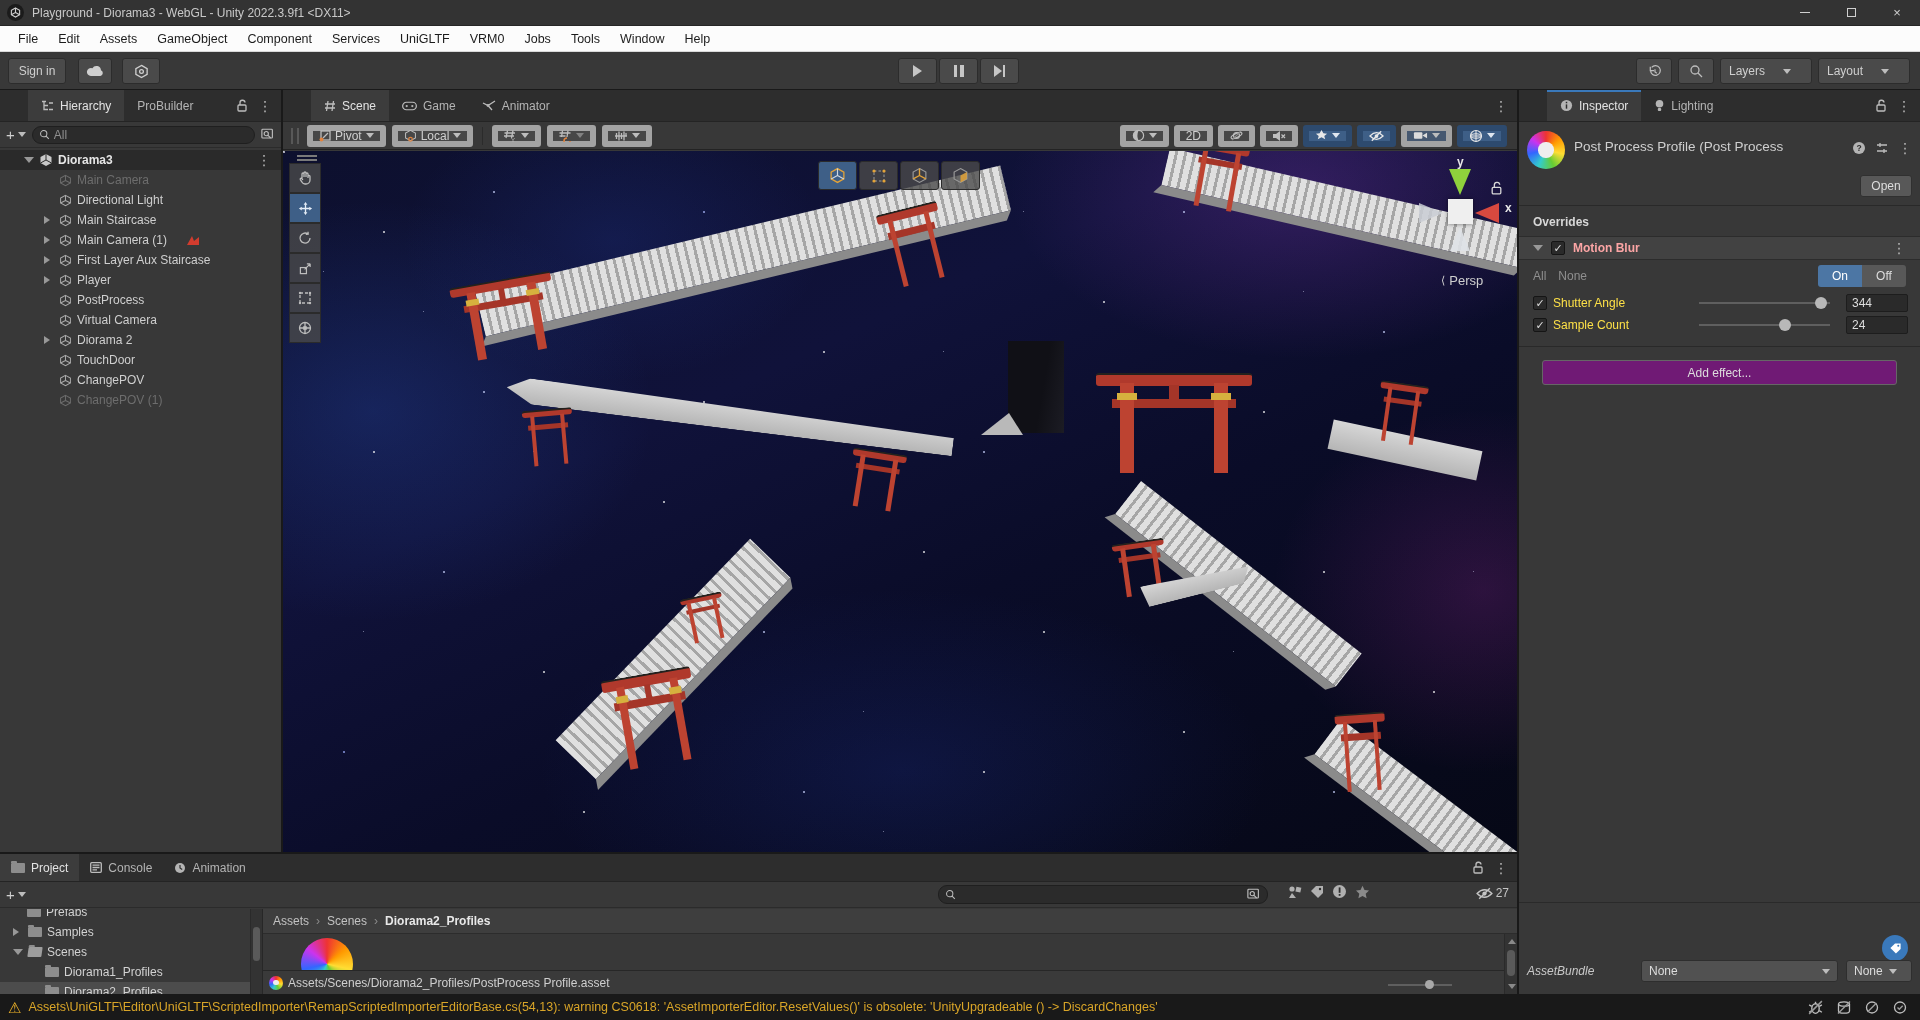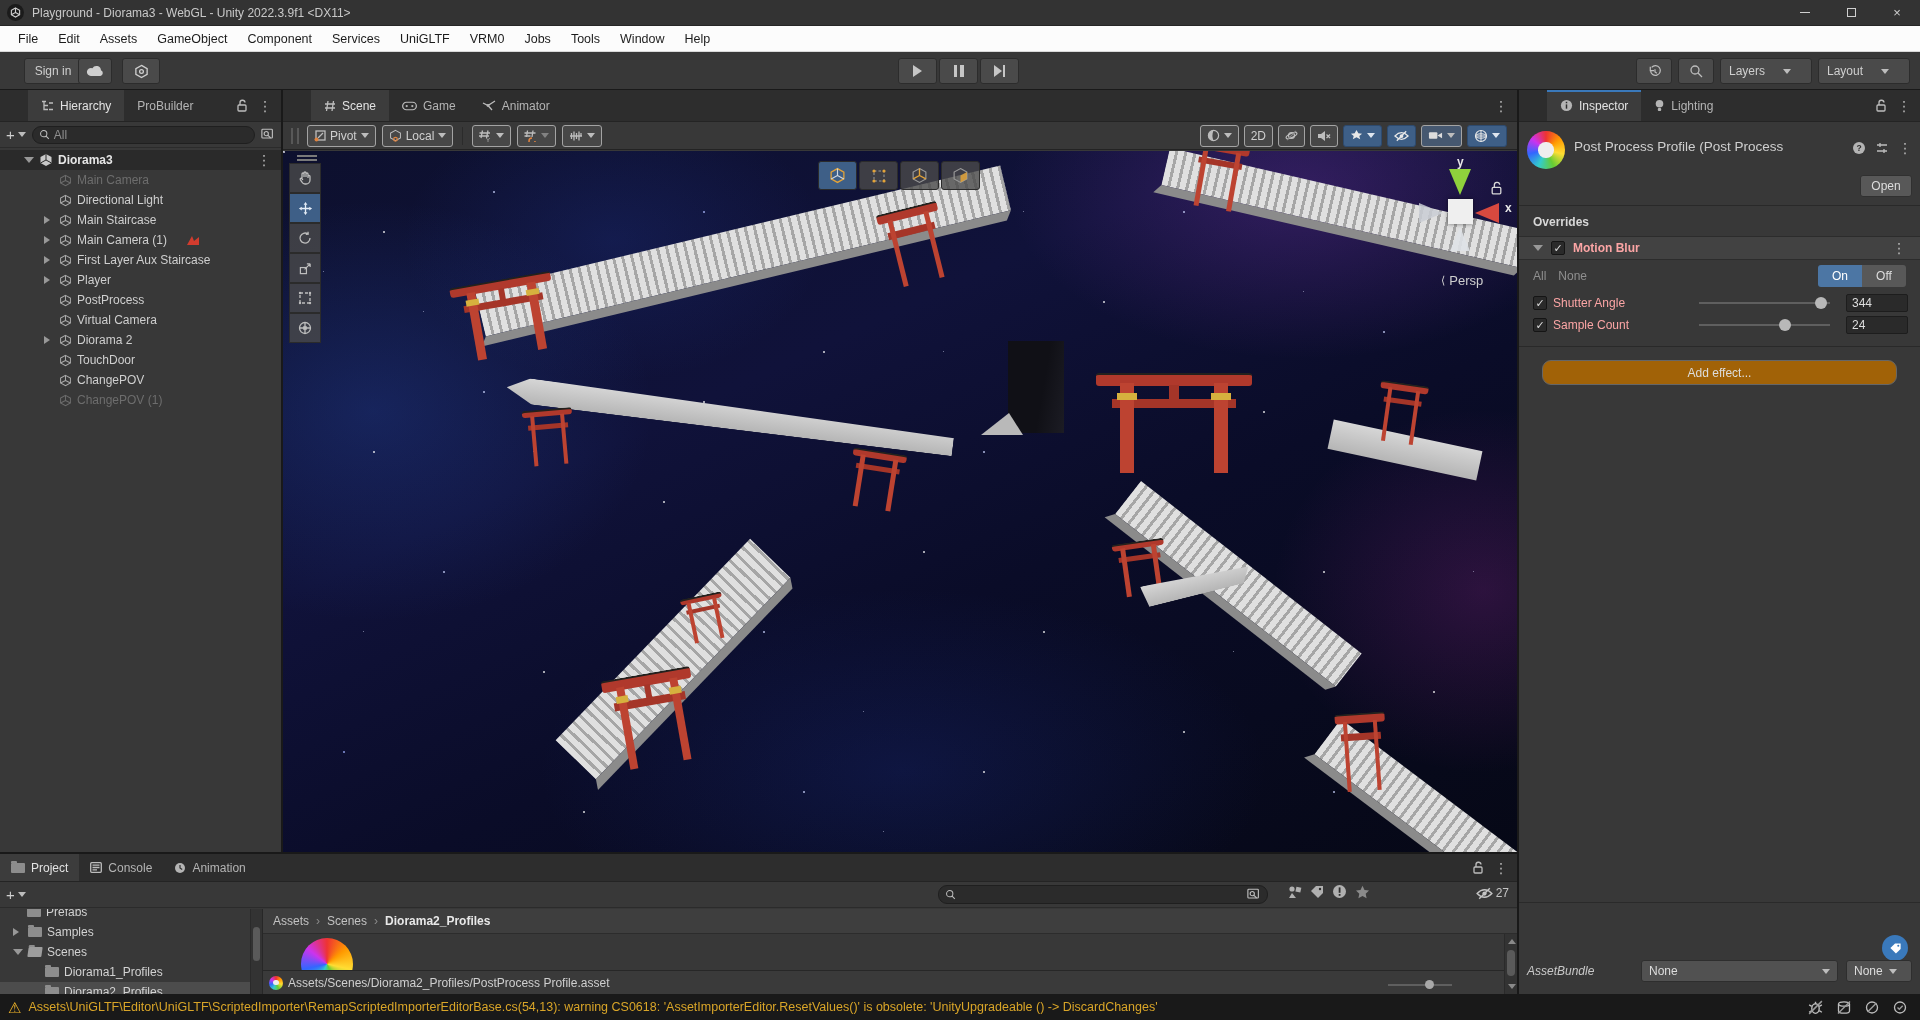--- a/index.html
+++ b/index.html
@@ -15,21 +15,21 @@
   .winbtn .bar{width:10px;border-top:1px solid #cfcfcf;}
   .winbtn .sq{width:9px;height:9px;border:1px solid #cfcfcf;}
 
   
   .menubar{position:absolute;top:26px;left:0;right:0;height:26px;background:#fcfcfc;color:#1c1c1c;display:flex;align-items:center;padding-left:8px;border-bottom:1px solid #d9d9d9;}
   .menu-item{padding:0 10px;line-height:26px;font-size:12.5px;}
 
   
   .toolbar{position:absolute;top:52px;left:0;right:0;height:38px;background:#383838;border-bottom:1px solid #191919;}
   .tbtn{background:#4a4a4a;border:1px solid #2c2c2c;border-radius:3px;height:26px;display:flex;align-items:center;justify-content:center;color:#cfcfcf;}
-  .signin{position:absolute;left:24px;top:6px;width:58px;}
+  .signin{position:absolute;left:8px;top:6px;width:58px;}
   .cloudbtn{position:absolute;left:78px;top:6px;width:34px;}
   .hubbtn{position:absolute;left:122px;top:6px;width:38px;}
   .play-cluster{position:absolute;left:898px;top:6px;display:flex;gap:2px;}
   .play-cluster .tbtn{width:39px;}
   .tri-right{width:0;height:0;border-left:9px solid #c6c6c6;border-top:6px solid transparent;border-bottom:6px solid transparent;}
   .pausebars{display:flex;gap:3px;}
   .pausebars i{width:3.5px;height:12px;background:#c6c6c6;}
   .stepicon{display:flex;align-items:center;gap:1px;}
   .stepicon .b{width:2.5px;height:12px;background:#c6c6c6;}
   .right-cluster{position:absolute;right:10px;top:6px;display:flex;gap:6px;}
@@ -61,21 +61,21 @@
   .hrow .lbl{color:#cfcfcf;}
   .hrow.disabled .lbl{color:#6d6d6d;}
   .hrow.disabled .cube{opacity:.45;}
   .cine{display:none;margin-left:14px;}
   .hrow.badge .cine{display:block;}
   .fold{width:0;height:0;border-top:6px solid #989898;border-left:5px solid transparent;border-right:5px solid transparent;}
 
   
   .scene-panel{position:absolute;left:283px;top:0;width:1234px;height:762px;background:#383838;}
   .scene-toolbar{height:28px;background:#383838;border-bottom:1px solid #232323;display:flex;align-items:center;padding:0 6px;gap:6px;}
-  .sbtn{height:22px;background:#474747;border:1px solid #a3a3a3;border-radius:3px;display:flex;align-items:center;padding:0 6px;gap:4px;color:#cfcfcf;}
+  .sbtn{height:22px;background:#474747;border:6px solid #a3a3a3;border-radius:3px;display:flex;align-items:center;padding:0 6px;gap:4px;color:#cfcfcf;}
   .sbtn.blue{background:#3e5f87;border-color:#2d4a6e;}
   .sbtn.halfblue{background:#465870;}
   .grip{width:8px;height:16px;border-left:2px solid #585858;border-right:2px solid #585858;margin:0 2px;}
   .sep{width:1px;height:18px;background:#2b2b2b;margin:0 3px;}
   .scene-right{margin-left:auto;display:flex;align-items:center;gap:5px;padding-right:4px;}
 
   .canvas{position:absolute;left:0;top:61px;width:1234px;height:701px;overflow:hidden;
     background:
       radial-gradient(ellipse 420px 240px at 1020px 40px, rgba(135,60,190,.30), transparent 70%),
       radial-gradient(ellipse 400px 300px at 90px 260px, rgba(45,90,200,.26), transparent 70%),
@@ -134,25 +134,25 @@
   .overrides{font-weight:bold;color:#d8d8d8;padding:9px 14px 7px;}
   .mb-header{height:24px;background:#424242;border-top:1px solid #2c2c2c;border-bottom:1px solid #2c2c2c;display:flex;align-items:center;padding:0 14px;gap:8px;}
   .mb-header .lbl{font-weight:bold;color:#fca5a5;}
   .checkbox{width:14px;height:14px;background:#2a2a2a;border:1px solid #151515;border-radius:2px;color:#ddd;font-size:11px;line-height:12px;text-align:center;flex:none;}
   .allnone{display:flex;align-items:center;padding:5px 14px;color:#8f8f8f;gap:12px;}
   .seg{margin-left:auto;display:flex;}
   .seg span{width:44px;height:22px;display:flex;align-items:center;justify-content:center;}
   .seg .on{background:#4c76a4;color:#fff;border-radius:3px 0 0 3px;}
   .seg .off{background:#585858;color:#ddd;border-radius:0 3px 3px 0;}
   .fieldrow{height:22px;display:flex;align-items:center;padding:0 12px 0 14px;gap:6px;}
-  .fieldrow .flabel{width:130px;color:#fca5a5;}
+  .fieldrow .flabel{width:130px;color:#fde047;}
   .slider{position:relative;flex:1;height:2px;background:#5f5f5f;margin:0 10px;}
   .slider .handle{position:absolute;top:-5px;width:12px;height:12px;border-radius:50%;background:#b8b8b8;margin-left:-6px;}
   .valbox{width:62px;height:18px;background:#2a2a2a;border:1px solid #1d1d1d;border-radius:2px;color:#dedede;display:flex;align-items:center;padding:0 5px;}
-  .addeffect{margin:13px 23px 0;height:25px;background:#a16207;border:1px solid #666;border-radius:9px;display:flex;align-items:center;justify-content:center;color:#ddd;}
+  .addeffect{margin:13px 23px 0;height:25px;background:#701a75;border:1px solid #666;border-radius:3px;display:flex;align-items:center;justify-content:center;color:#ddd;}
   .asset-labels{position:absolute;left:0;right:0;bottom:0;height:92px;border-top:1px solid #2a2a2a;}
   .al-header{height:24px;display:flex;align-items:center;padding:0 10px;font-weight:bold;color:#d8d8d8;border-bottom:1px solid #2e2e2e;background:#3d3d3d;}
   .tagbtn{position:absolute;right:12px;top:32px;width:26px;height:26px;border-radius:50%;background:#3a79bb;display:flex;align-items:center;justify-content:center;}
   .ab-row{position:absolute;left:8px;right:8px;bottom:12px;display:flex;align-items:center;gap:8px;}
   .ab-row .ablabel{width:106px;color:#c8c8c8;font-style:italic;}
   .select{height:22px;background:#515151;border:1px solid #2e2e2e;border-radius:3px;display:flex;align-items:center;padding:0 7px;color:#ddd;gap:6px;}
   .sel-main{flex:1;}
   .sel-main .caret{margin-left:auto;}
   .sel-var{width:66px;}
 

